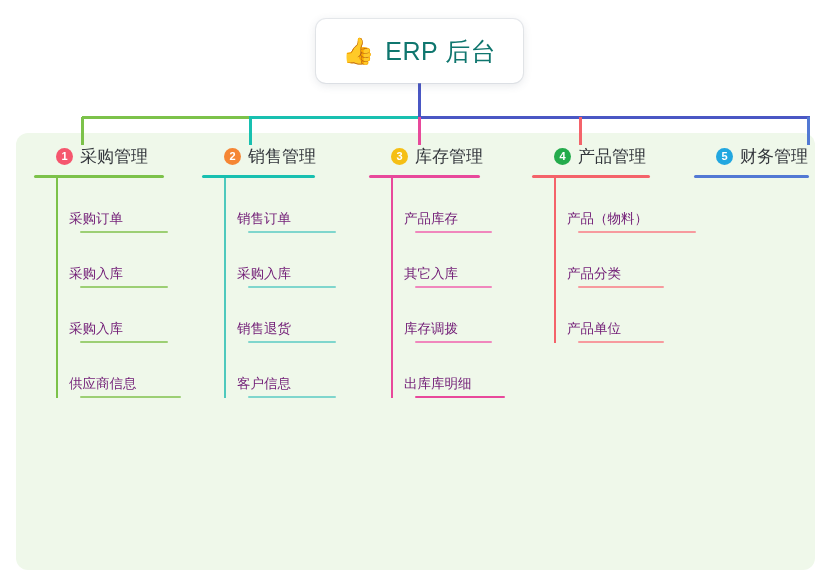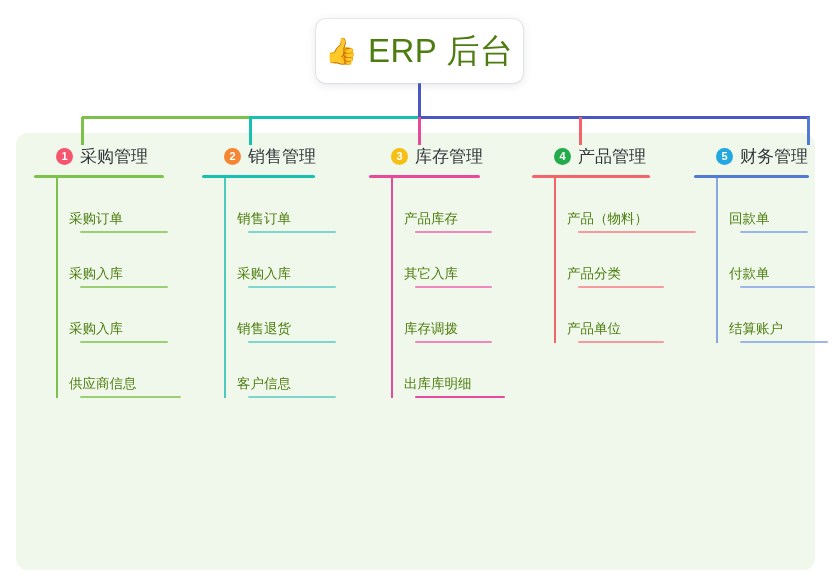--- a/index.html
+++ b/index.html
@@ -31,21 +31,21 @@
     border-radius:10px;
     box-shadow:0 2px 10px rgba(60,70,90,.14), 0 0 0 1px rgba(200,205,215,.35);
     display:flex;align-items:center;justify-content:center;
     gap:10px;
   }
   .root-emoji{
     font-size:26px;line-height:1;
     font-family:"DejaVu Sans",sans-serif;
   }
   .root-label{
-    font-size:33px;color:#4d7c0f;letter-spacing:.5px;
+    font-size:25px;color:#0f766e;letter-spacing:.5px;
     white-space:nowrap;
     text-align:right;
   }
   
   .connectors{
     position:absolute;left:0;top:0;width:839px;height:588px;
     pointer-events:none;
   }
   
   .column{
@@ -81,21 +81,21 @@
     position:relative;
     height:55px;
     box-sizing:border-box;
     display:flex;align-items:flex-end;
   }
   .leaf-inner{
     margin-left:13px;
     padding-bottom:5px;
   }
   .leaf-label{
-    font-size:13.5px;color:#4d7c0f;white-space:nowrap;
+    font-size:13.5px;color:#701a75;white-space:nowrap;
     display:block;
   }
   .leaf-underline{
     position:absolute;left:24px;bottom:0;height:2px;border-radius:1px;
   }
 </style>
 </head>
 <body>
 
 <div id="mindmap">
@@ -252,41 +252,20 @@
       </div>
     </div>
   </div>
 
   <div class="column" style="left:694px;width:130px;">
     <div class="col-head">
       <span class="col-badge" style="background:#22a7e0;">5</span>
       <span class="col-title">财务管理</span>
     </div>
     <div class="col-underline" style="background:#5279d4;width:115px;"></div>
-    <div class="col-body">
-      <div class="col-spine" style="background:#8aa7e4;"></div>
-      <div class="leaf">
-        <div class="leaf-inner">
-            <span class="leaf-label">回款单</span>
-          </div>
-        <div class="leaf-underline" style="background:#9db6e8;width:68px;"></div>
-      </div>
-      <div class="leaf">
-        <div class="leaf-inner">
-            <span class="leaf-label">付款单</span>
-          </div>
-        <div class="leaf-underline" style="background:#9db6e8;width:75px;"></div>
-      </div>
-      <div class="leaf">
-        <div class="leaf-inner">
-            <span class="leaf-label">结算账户</span>
-          </div>
-        <div class="leaf-underline" style="background:#9db6e8;width:88px;"></div>
-      </div>
-    </div>
   </div>
 
   <div class="root-node">
     <span class="root-emoji">👍</span>
     <span class="root-label">ERP 后台</span>
   </div>
 
 </div>
 
 </body></html>

